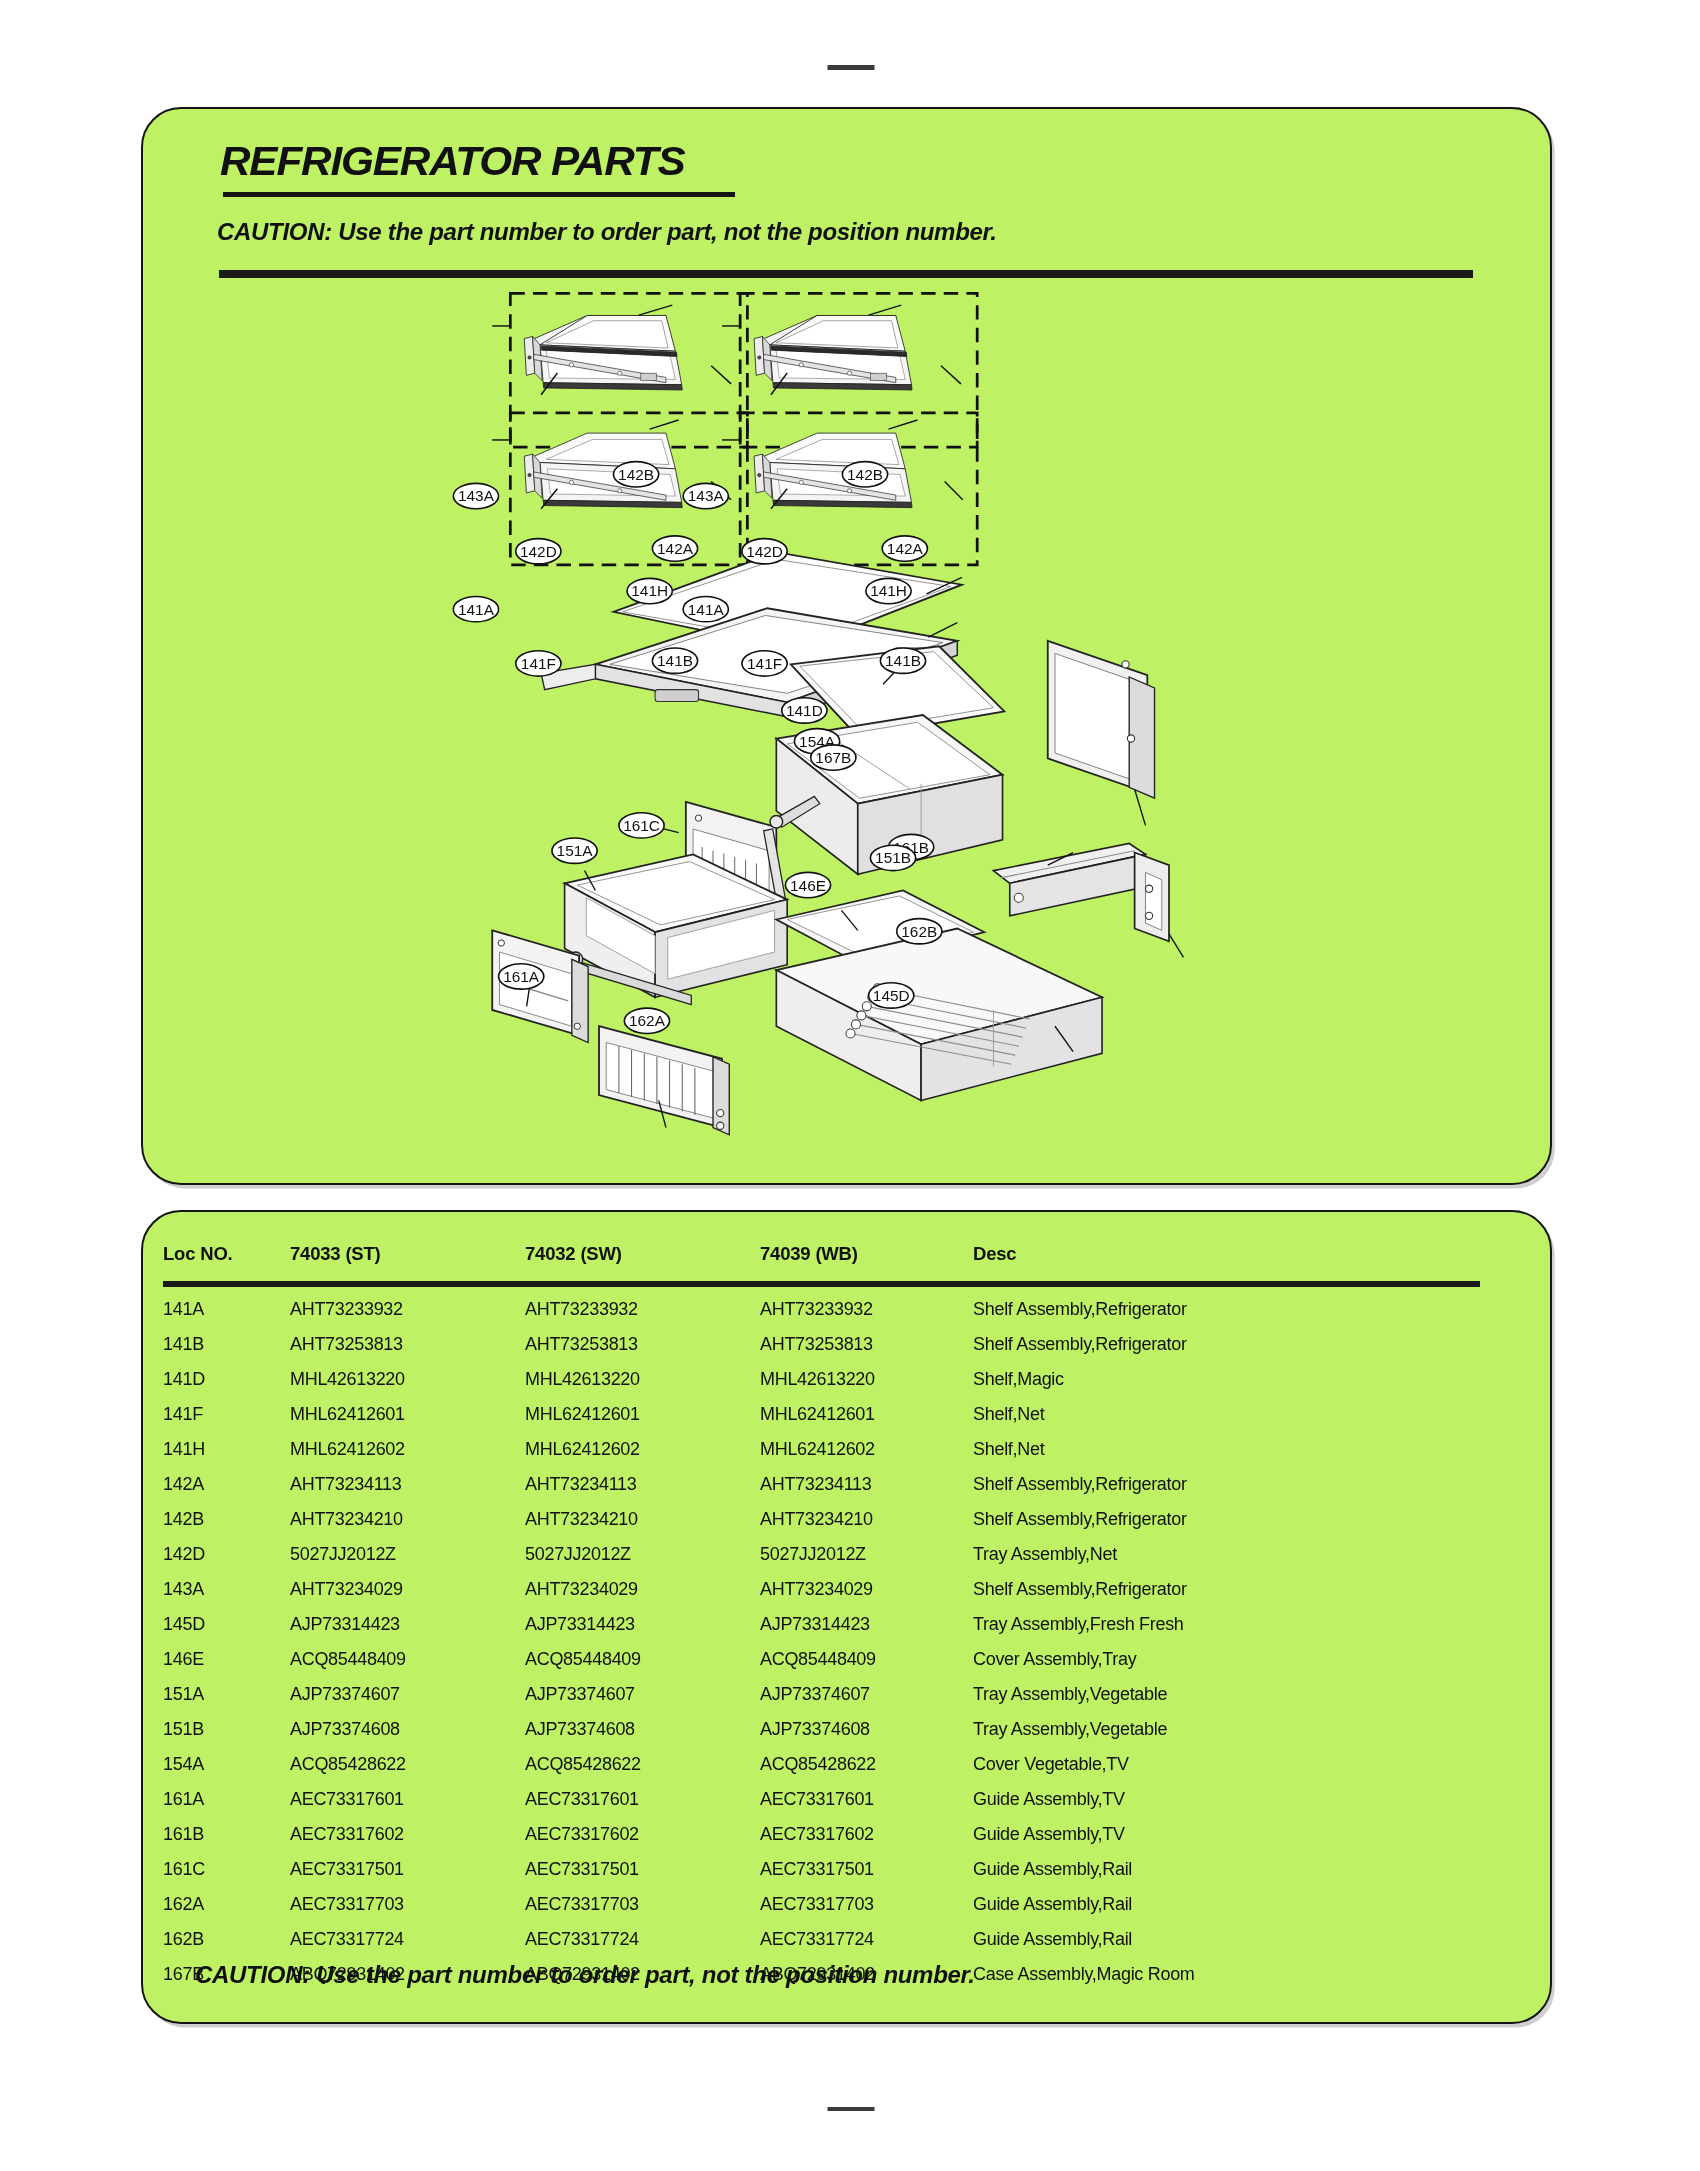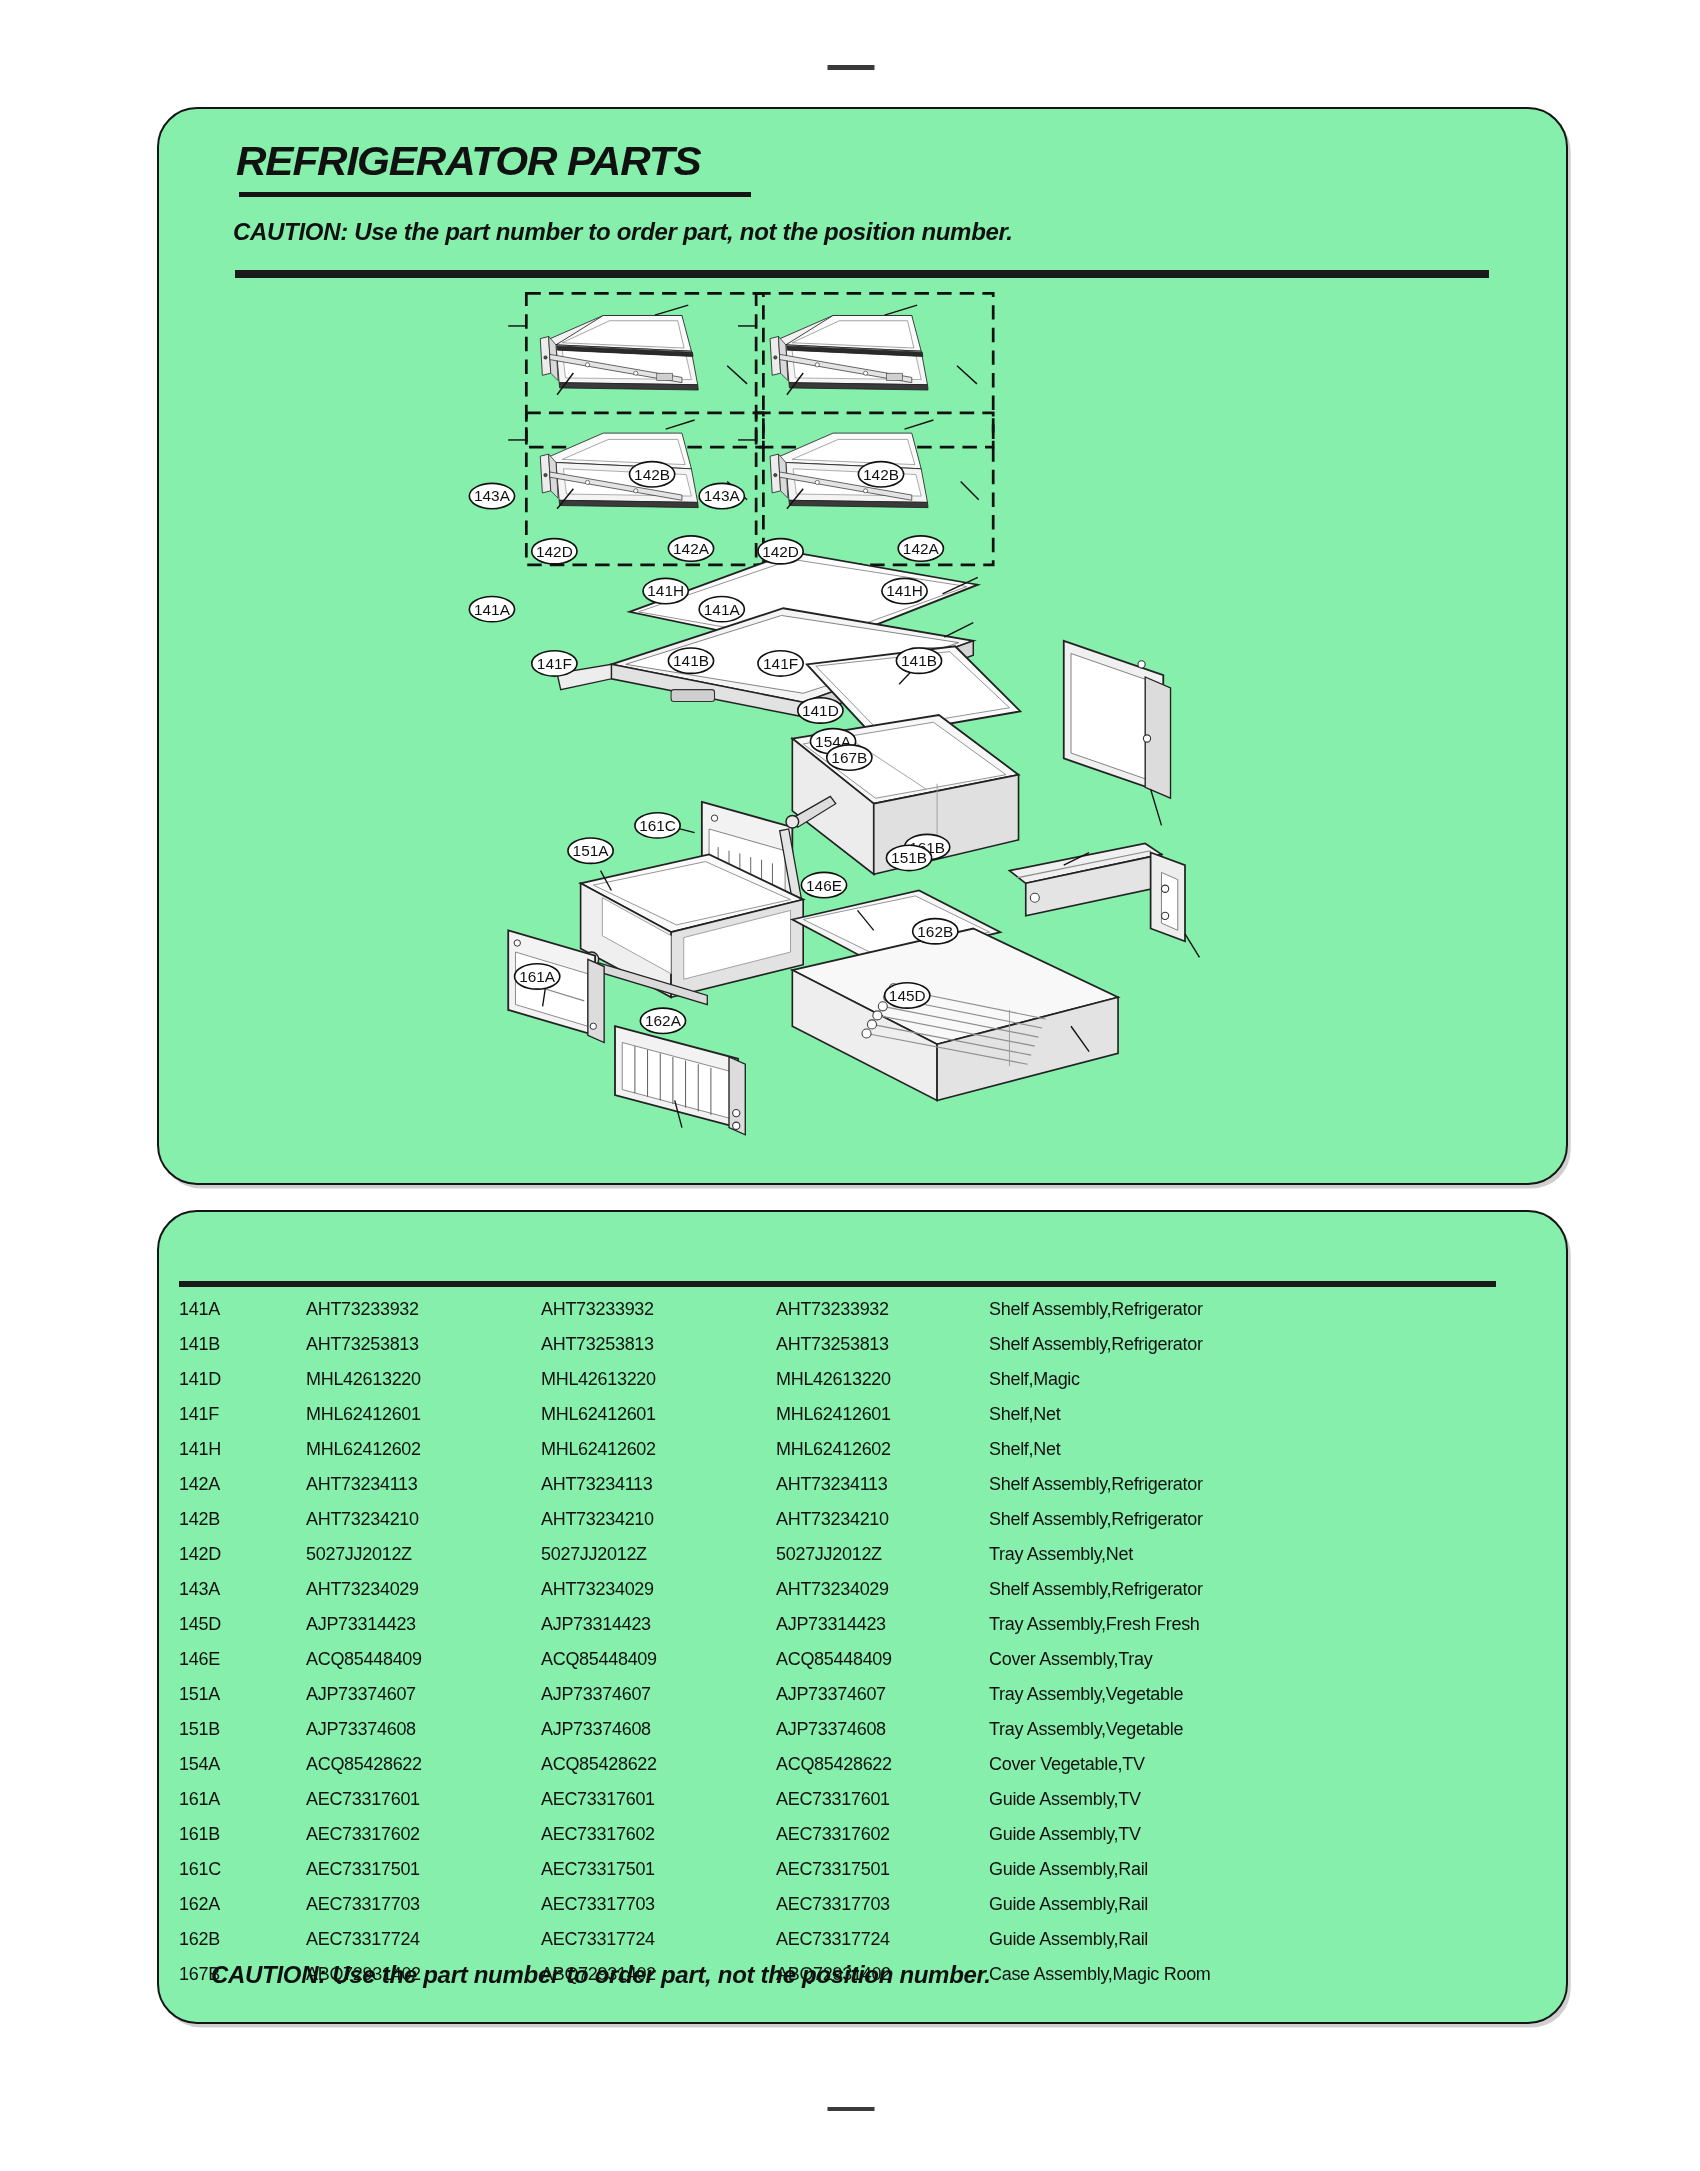--- a/index.html
+++ b/index.html
@@ -11,22 +11,22 @@
   }
 
   
   .reg-mark{position:absolute;left:50%;transform:translateX(-50%);
     width:47px;height:4.5px;background:#3a3a3a;}
   .reg-top{top:65px;}
   .reg-bottom{bottom:60px;}
 
   
   .panel{
-    position:absolute;left:157px;width:1411px;
-    border:2.7px solid #151515;border-radius:40px;background:#86efac;
+    position:absolute;left:141px;width:1411px;
+    border:2.7px solid #151515;border-radius:40px;background:#bef264;
     box-shadow:3.6px 4.5px 0 -0.9px #cfcfcf;
     box-sizing:border-box;
   }
   #diagram-panel{top:107px;height:1078px;}
   #table-panel{top:1210px;height:814px;}
 
   
   .page-title{
     position:absolute;left:77px;top:29px;
     font-size:41px;font-weight:bold;font-style:italic;
@@ -430,20 +430,27 @@
           <ellipse cx="827" cy="784" rx="25" ry="14" fill="#ffffff" stroke="#111111" stroke-width="1.8"></ellipse>
           <text x="827" y="790" text-anchor="middle" font-family="&quot;Liberation Sans&quot;,&quot;DejaVu Sans&quot;,sans-serif" font-size="17" fill="#111111">145D</text>
         </g>
       </g>
   </svg>
 </div>
 
 <div class="panel" id="table-panel">
   <div class="tbl">
 
+    <div class="tbl-head">
+      <span class="cell c-loc">Loc NO.</span>
+      <span class="cell c-st">74033 (ST)</span>
+      <span class="cell c-sw">74032 (SW)</span>
+      <span class="cell c-wb">74039 (WB)</span>
+      <span class="cell c-desc">Desc</span>
+    </div>
 
     <div class="tbl-rule"></div>
 
     <div class="rows" id="rows-host">
         <div class="row">
           <span class="cell c-loc">141A</span>
           <span class="cell c-st">AHT73233932</span>
           <span class="cell c-sw">AHT73233932</span>
           <span class="cell c-wb">AHT73233932</span>
           <span class="cell c-desc">Shelf Assembly,Refrigerator</span>

